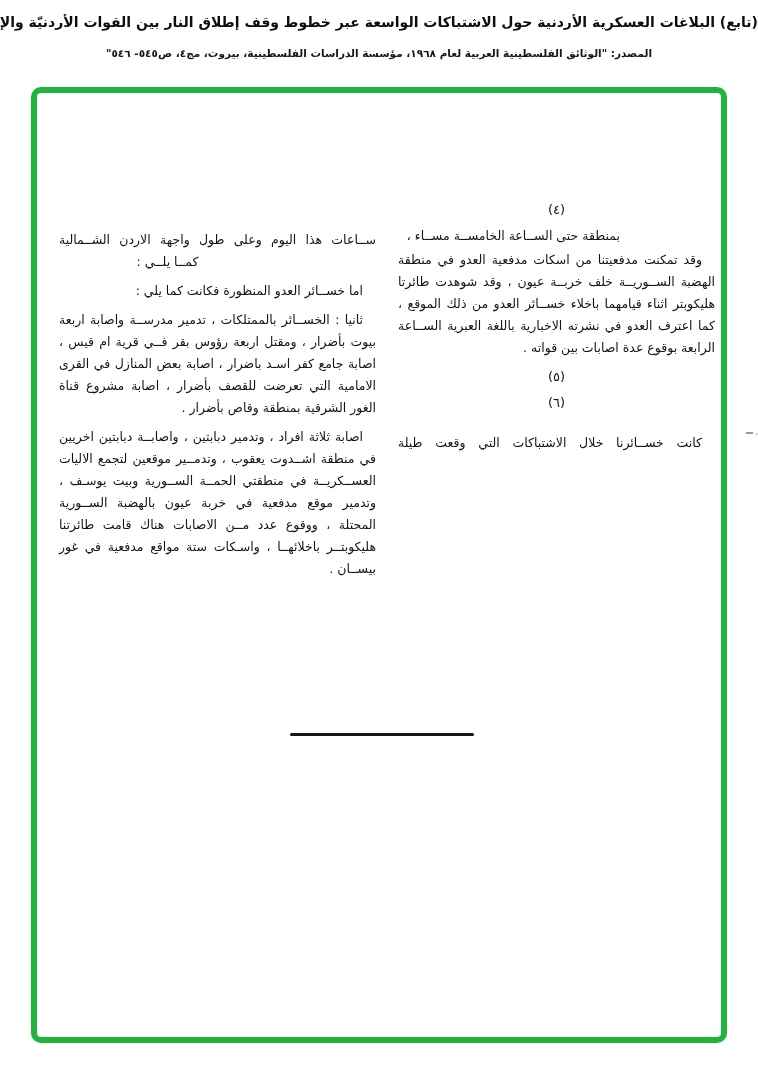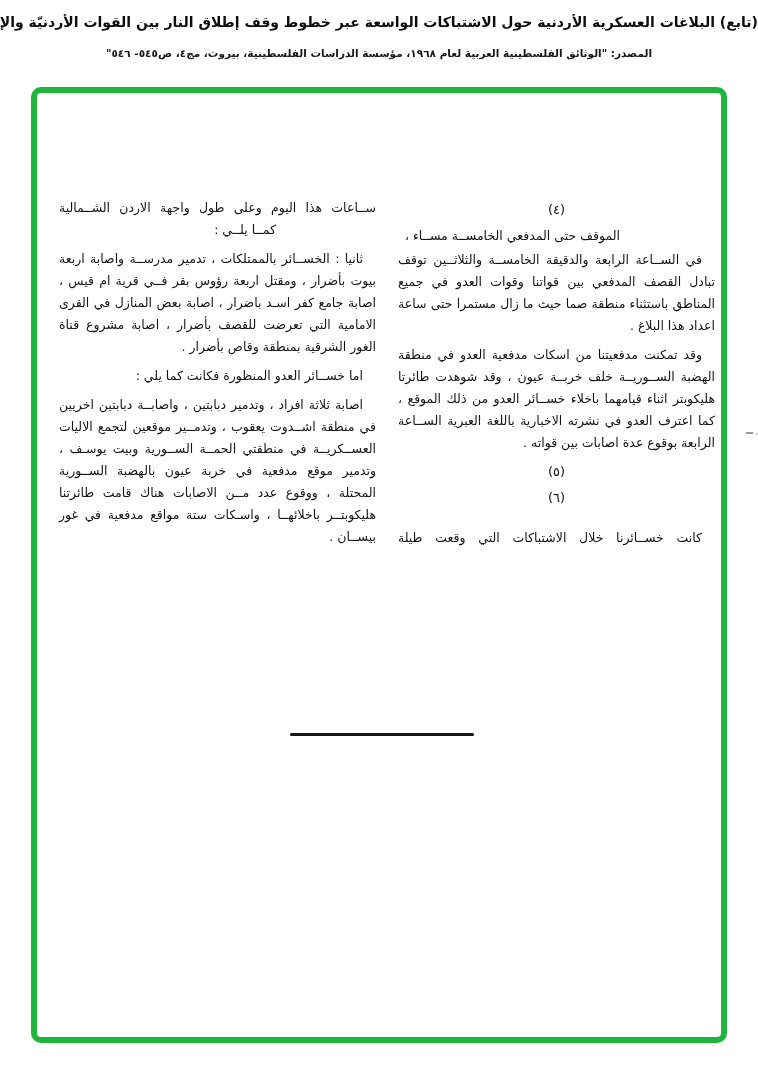--- a/index.html
+++ b/index.html
@@ -41,39 +41,39 @@
   }
   .col {
     position: absolute;
     top: 197px;
     direction: rtl;
     font-size: 12.5px;
     line-height: 22px;
     color: #141414;
   }
   .col-right { left: 398px; width: 317px; }
-  .col-left  { left: 59px;  width: 317px; }
+  .col-left  { left: 59px;  width: 317px; margin-top: 32px; }
   .sec {
     text-align: center;
     font-size: 13px;
     margin: 2px 0 4px 0;
     letter-spacing: 1px;
   }
   .p {
     text-align: justify;
     text-indent: 13px;
     margin: 0 0 7px 0;
   }
   .open-line {
     text-align: right;
     padding-right: 95px;
     margin: 0 0 2px 0;
   }
   .short-line {
-    text-align: right;
+    text-align: center;
     padding-right: 100px;
     margin: 0 0 7px 0;
   }
   .spread {
     text-align: justify;
     text-align-last: justify;
     margin: 0 0 0 0;
   }
   .spread-indent {
     text-align: justify;
@@ -99,30 +99,29 @@
 </head>
 <body>
 
 <div class="title">(تابع) البلاغات العسكرية الأردنية حول الاشتباكات الواسعة عبر خطوط وقف إطلاق النار بين القوات الأردنيّة والإسرائيلية</div>
 <div class="source">المصدر: "الوثائق الفلسطينية العربية لعام ١٩٦٨، مؤسسة الدراسات الفلسطينية، بيروت، مج٤، ص٥٤٥- ٥٤٦"</div>
 
 <div class="frame"></div>
 
 <div class="col col-right">
   <div class="sec">(٤)</div>
-  <div class="open-line">الموقف حتى المدفعي الخامســة مســاء ،</div>
-  <div class="p">في الســاعة الرابعة والدقيقة الخامســة والثلاثــين توقف تبادل القصف المدفعي بين قواتنا وقوات العدو في جميع المناطق باستثناء منطقة صما حيث ما زال مستمرا حتى ساعة اعداد هذا البلاغ .</div>
+  <div class="open-line">بمنطقة حتى الســاعة الخامســة مســاء ،</div>
   <div class="p">وقد تمكنت مدفعيتنا من اسكات مدفعية العدو في منطقة الهضبة الســوريــة خلف خربــة عيون ، وقد شوهدت طائرتا هليكوبتر اثناء قيامهما باخلاء خســائر العدو من ذلك الموقع ، كما اعترف العدو في نشرته الاخبارية باللغة العبرية الســاعة الرابعة بوقوع عدة اصابات بين قواته .</div>
   <div class="sec">(٥)</div>
   <div class="sec">(٦)</div>
   <div class="spread-indent">كانت خســائرنا خلال الاشتباكات التي وقعت طيلة</div>
 </div>
 
 <div class="col col-left">
   <div class="spread">ســاعات هذا اليوم وعلى طول واجهة الاردن الشــمالية</div>
   <div class="short-line">كمــا يلــي :</div>
+  <div class="p">اما خســائر العدو المنظورة فكانت كما يلي :</div>
   <div class="p">ثانيا : الخســائر بالممتلكات ، تدمير مدرســة واصابة اربعة بيوت بأضرار ، ومقتل اربعة رؤوس بقر فــي قرية ام قيس ، اصابة جامع كفر اسـد باضرار ، اصابة بعض المنازل في القرى الامامية التي تعرضت للقصف بأضرار ، اصابة مشروع قناة الغور الشرقية بمنطقة وقاص بأضرار .</div>
-  <div class="p">اما خســائر العدو المنظورة فكانت كما يلي :</div>
   <div class="p">اصابة ثلاثة افراد ، وتدمير دبابتين ، واصابــة دبابتين اخريين في منطقة اشــدوت يعقوب ، وتدمــير موقعين لتجمع الاليات العســكريــة في منطقتي الحمــة الســورية وبيت يوسـف ، وتدمير موقع مدفعية في خربة عيون بالهضبة الســورية المحتلة ، ووقوع عدد مــن الاصابات هناك قامت طائرتنا هليكوبتــر باخلائهــا ، واسـكات ستة مواقع مدفعية في غور بيســان .</div>
 </div>
 
 <div class="divider"></div>
 <div class="artifact"></div>
 
 </body></html>

